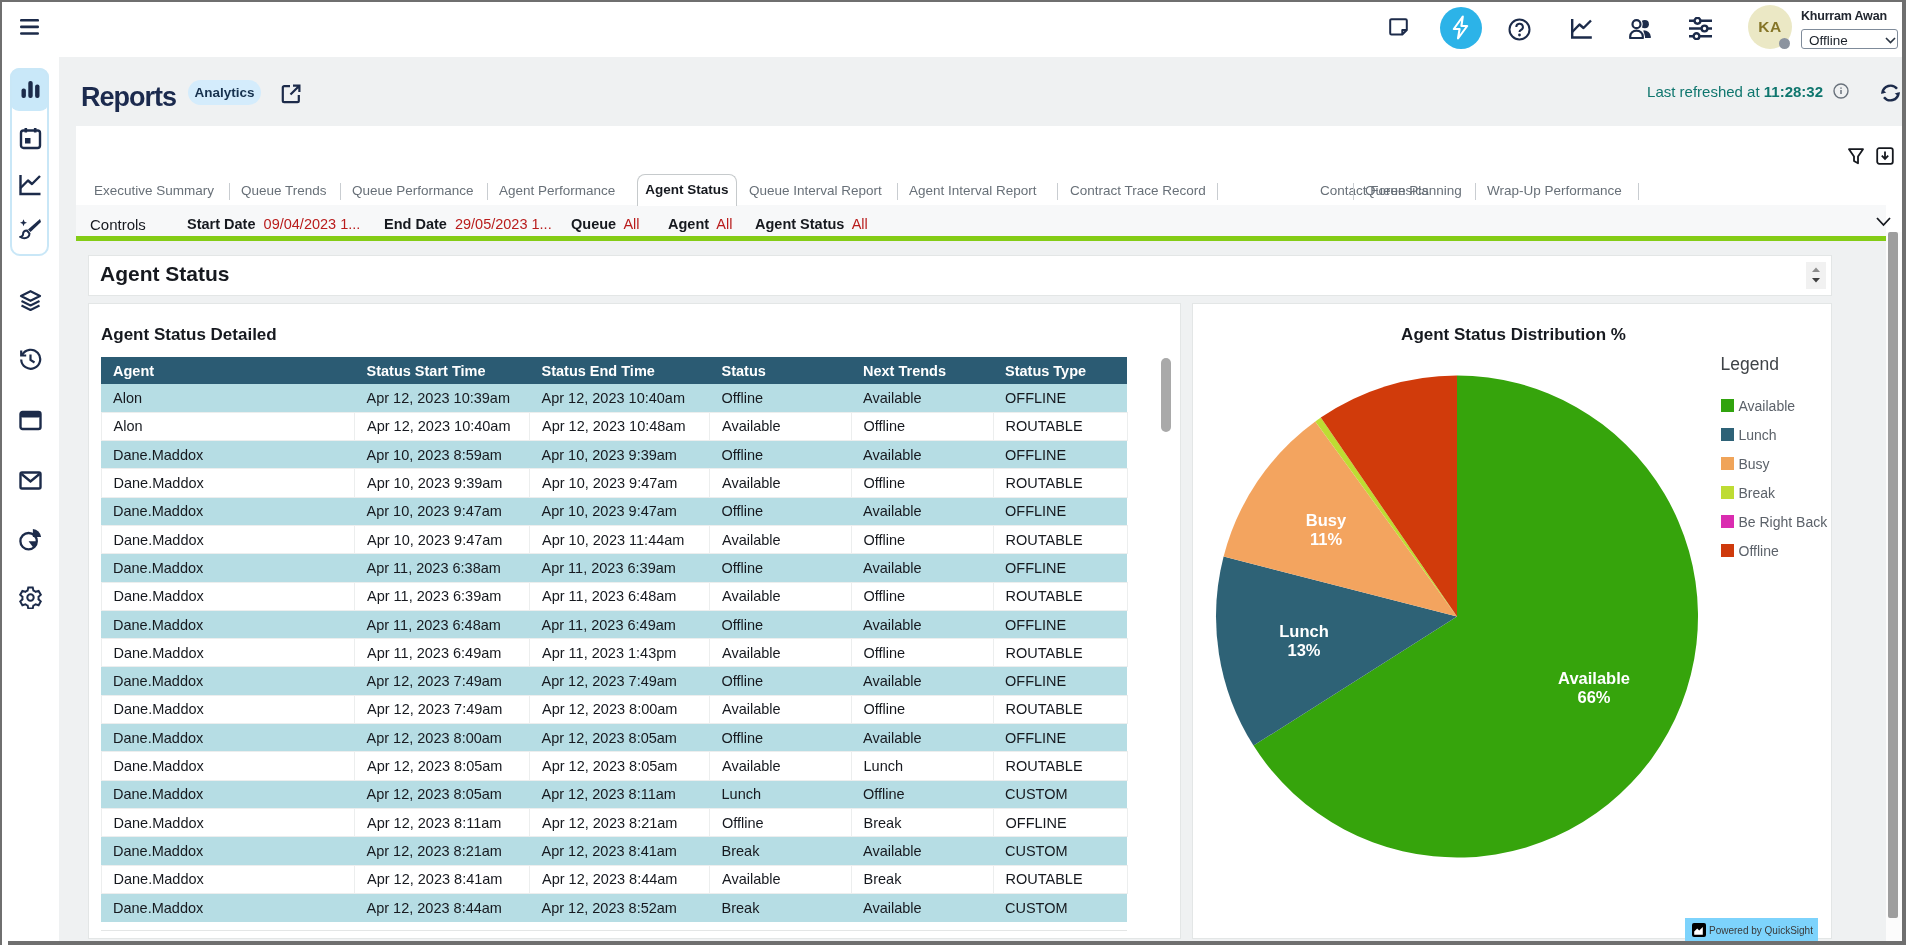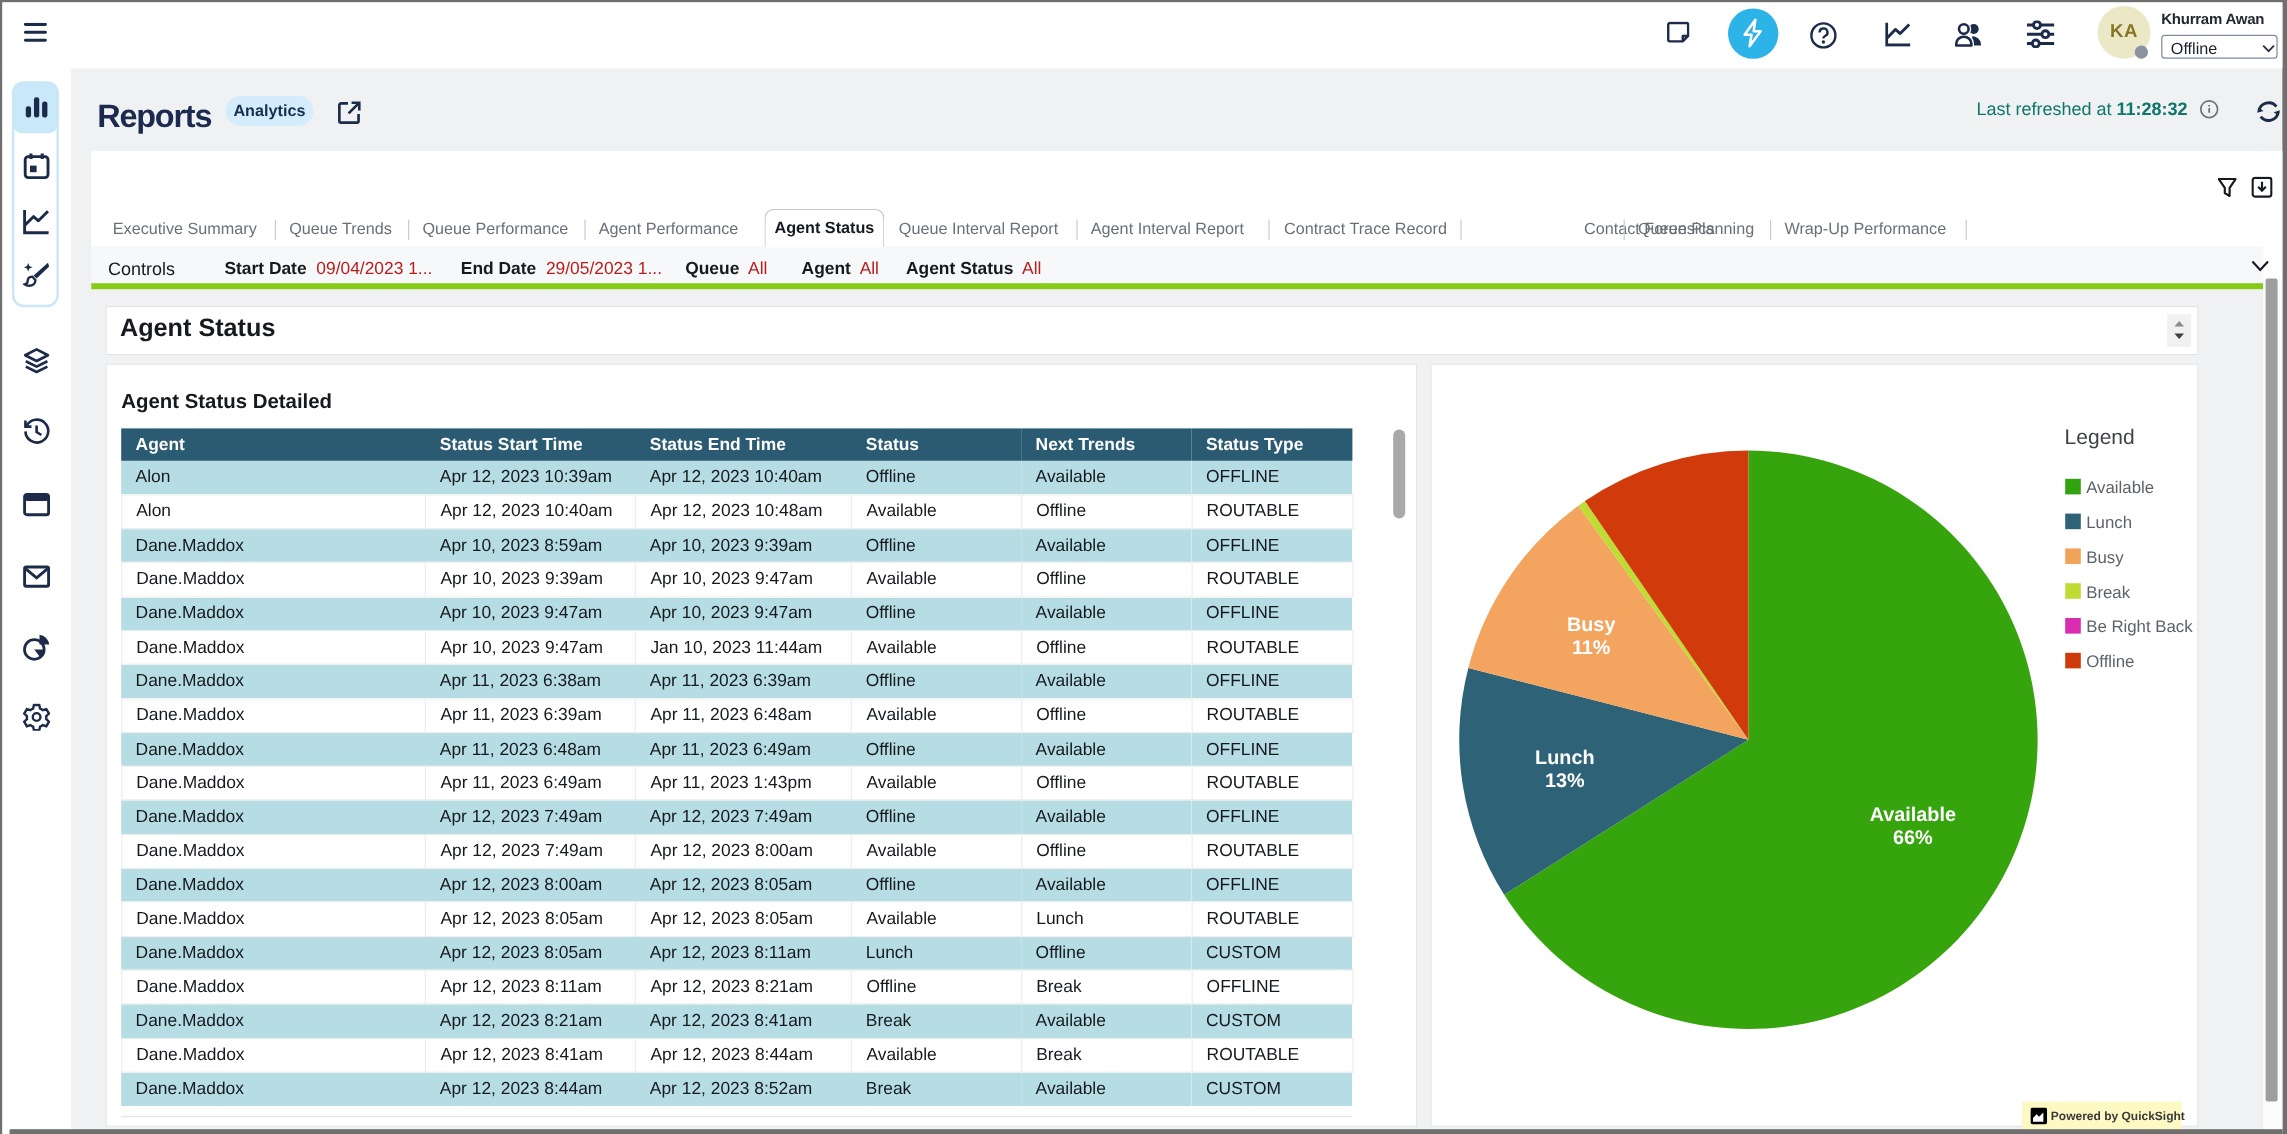--- a/index.html
+++ b/index.html
@@ -44,21 +44,21 @@
 #pcard h3 { position:absolute; left:0; top:21px; width:641px; text-align:center; font-size:17px; font-weight:bold; color:#16191f; }
 #legend { position:absolute; left:527.5px; top:50px; }
 #legend .lt { font-size:17.5px; color:#3f4347; }
 .litem { position:absolute; left:0; width:160px; height:13px; }
 .lsq { position:absolute; left:0; top:0; width:13px; height:13px; }
 .lla { position:absolute; left:18px; top:-1px; font-size:14px; color:#5c626a; white-space:nowrap; }
 #stc { position:absolute; left:0; top:605px; width:537px; text-align:center; font-size:16px; color:#16191f; }
 
 #vsb-track { position:absolute; left:1884px; top:230px; width:16px; height:709px; background:#fcfcfc; }
 #vsb { position:absolute; left:1886px; top:230px; width:10px; height:686px; background:#9e9e9e; border-radius:2px; }
-#qsbadge { position:absolute; left:1683px; top:916px; width:133px; height:25px; background:#fef9c3; white-space:nowrap;font-weight:bold; }
+#qsbadge { position:absolute; left:1683px; top:916px; width:133px; height:25px; background:#7dd3fc; white-space:nowrap; }
 #bottombar { position:absolute; left:6px; top:939px; width:1894px; height:4px; background:#6f6f6f; }
 </style>
 </head>
 <body>
 <div id="frame">
   <div class="abs" style="left:1884px;top:124px;width:16px;height:106px;background:#fff;"></div>
 
   <div id="topbar">
     <svg class="abs" style="left:18px;top:17px;" width="22" height="20" viewBox="0 0 22 20">
       <rect x="0" y="0" width="19" height="2.6" rx="1.2" fill="#1c2b4a"></rect>
@@ -305,21 +305,21 @@
             <td>Dane.Maddox</td>
             <td>Apr 10, 2023 9:47am</td>
             <td>Apr 10, 2023 9:47am</td>
             <td>Offline</td>
             <td>Available</td>
             <td>OFFLINE</td>
           </tr>
       <tr class="w">
             <td>Dane.Maddox</td>
             <td>Apr 10, 2023 9:47am</td>
-            <td>Jan 10, 2023 11:44am</td>
+            <td>Apr 10, 2023 11:44am</td>
             <td>Available</td>
             <td>Offline</td>
             <td>ROUTABLE</td>
           </tr>
       <tr class="b">
             <td>Dane.Maddox</td>
             <td>Apr 11, 2023 6:38am</td>
             <td>Apr 11, 2023 6:39am</td>
             <td>Offline</td>
             <td>Available</td>
@@ -421,20 +421,21 @@
             <td>Available</td>
             <td>CUSTOM</td>
           </tr>
     </tbody>
       </table>
     <div class="abs" style="left:11.5px;top:626px;width:1026px;height:1px;background:#e4e6e6;"></div>
     <div id="tscroll"></div>
   </div>
 
   <div id="pcard">
+    <h3>Agent Status Distribution %</h3>
     <svg class="abs" style="left:8px;top:69px;" width="520" height="500" viewBox="1199 372 520 500">
       <path d="M1455 615.5 L1455.0 374.5 A241 241 0 1 1 1251.5 744.6 Z" fill="#36a40c"></path>
       <path d="M1455 615.5 L1251.5 744.6 A241 241 0 0 1 1221.6 555.6 Z" fill="#2e6276"></path>
       <path d="M1455 615.5 L1221.6 555.6 A241 241 0 0 1 1313.3 420.5 Z" fill="#f3a45f"></path>
       <path d="M1455 615.5 L1313.3 420.5 A241 241 0 0 1 1318.8 416.6 Z" fill="#bedc33"></path>
       <path d="M1455 615.5 L1318.8 416.6 A241 241 0 0 1 1455.0 374.5 Z" fill="#d13b0b"></path>
       <g fill="#fff" font-size="16.5" font-weight="bold" text-anchor="middle" font-family="Liberation Sans, sans-serif">
         <text x="1592" y="683">Available</text>
           <text x="1592" y="702">66%</text>
         <text x="1302" y="636">Lunch</text>

